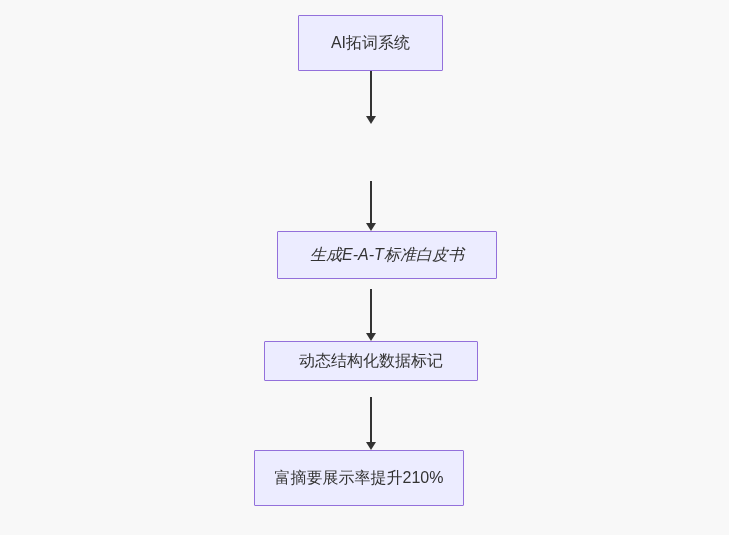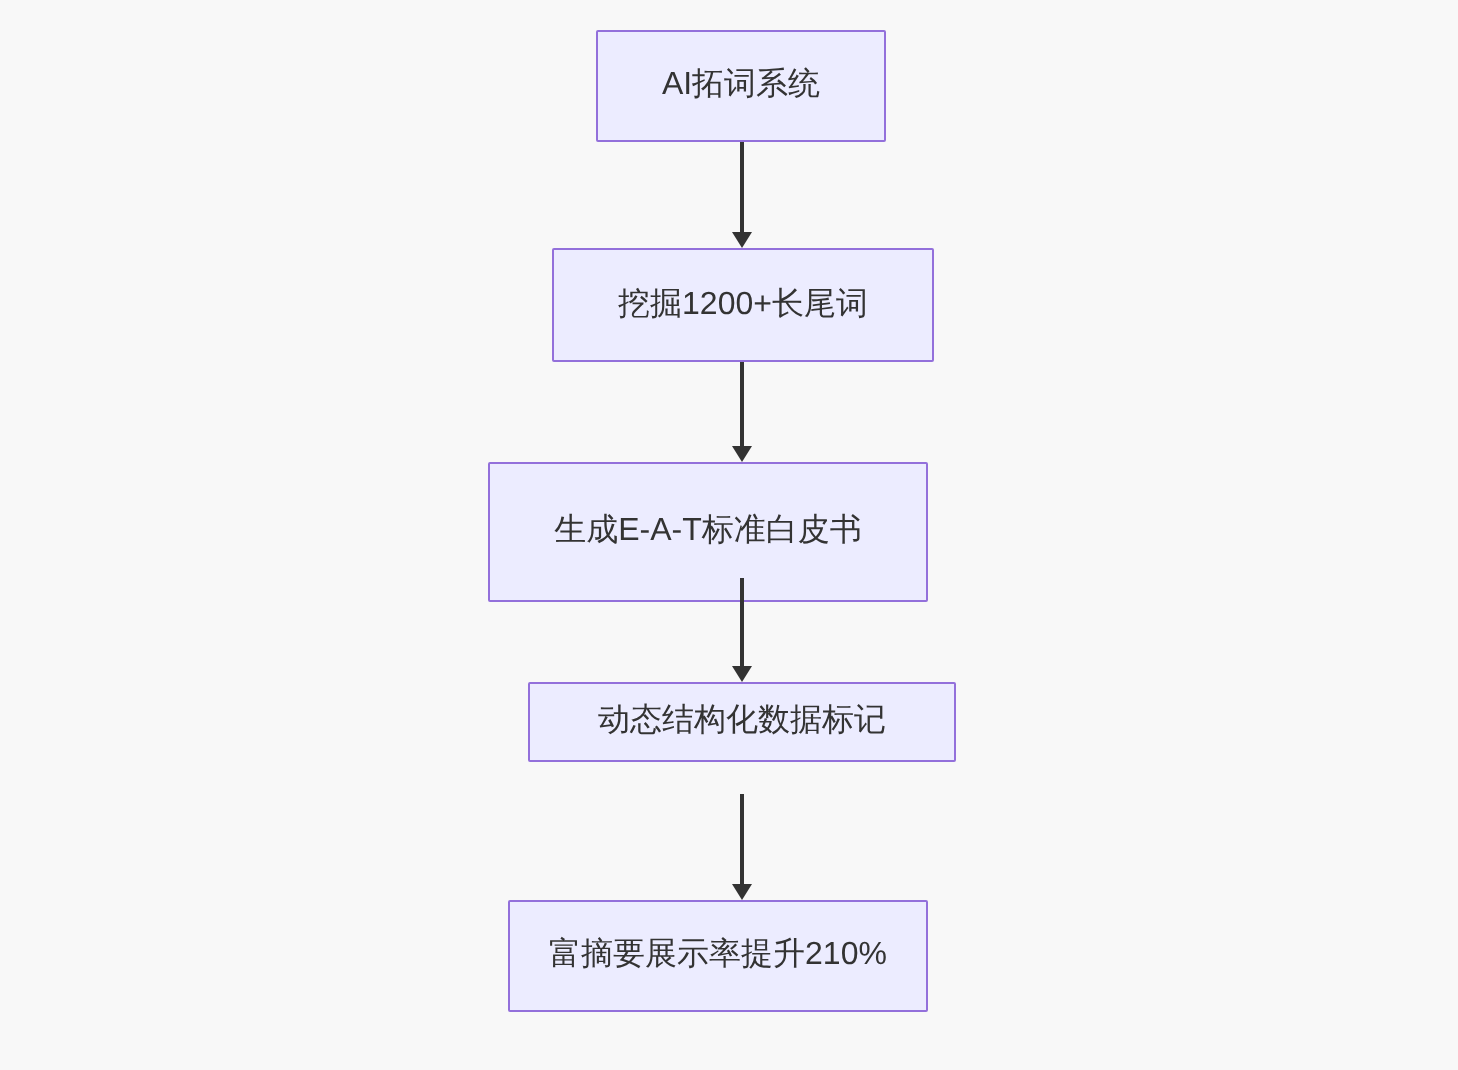--- a/index.html
+++ b/index.html
@@ -29,21 +29,21 @@
     align-items: center;
     justify-content: center;
     color: var(--text-color);
     font-size: 16px;
     line-height: 1;
     text-align: center;
     border-radius: 1px;
   }
   .node-1 { left: 298px; top: 15px;  width: 145px; height: 56px; }
   .node-2 { left: 276px; top: 124px; width: 191px; height: 57px; }
-  .node-3 { left: 244px; top: 231px; width: 220px; height: 70px; }
+  .node-3 { left: 277px; top: 231px; width: 220px; height: 48px; font-style: italic; }
   .node-4 { left: 264px; top: 341px; width: 214px; height: 40px; }
   .node-5 { left: 254px; top: 450px; width: 210px; height: 56px; }
 
   .edge {
     position: absolute;
     left: 365px;
     width: 12px;
   }
   .edge-1 { top: 71px;  height: 53px; }
   .edge-2 { top: 181px; height: 50px; }
@@ -75,23 +75,20 @@
 
   <div class="node node-1">
     <span>AI拓词系统</span>
   </div>
 
   <div class="edge edge-1">
     <div class="edge-line"></div>
     <div class="edge-head"></div>
   </div>
 
-  <div class="node node-2">
-    <span>挖掘1200+长尾词</span>
-  </div>
 
   <div class="edge edge-2">
     <div class="edge-line"></div>
     <div class="edge-head"></div>
   </div>
 
   <div class="node node-3">
     <span>生成E-A-T标准白皮书</span>
   </div>
 

